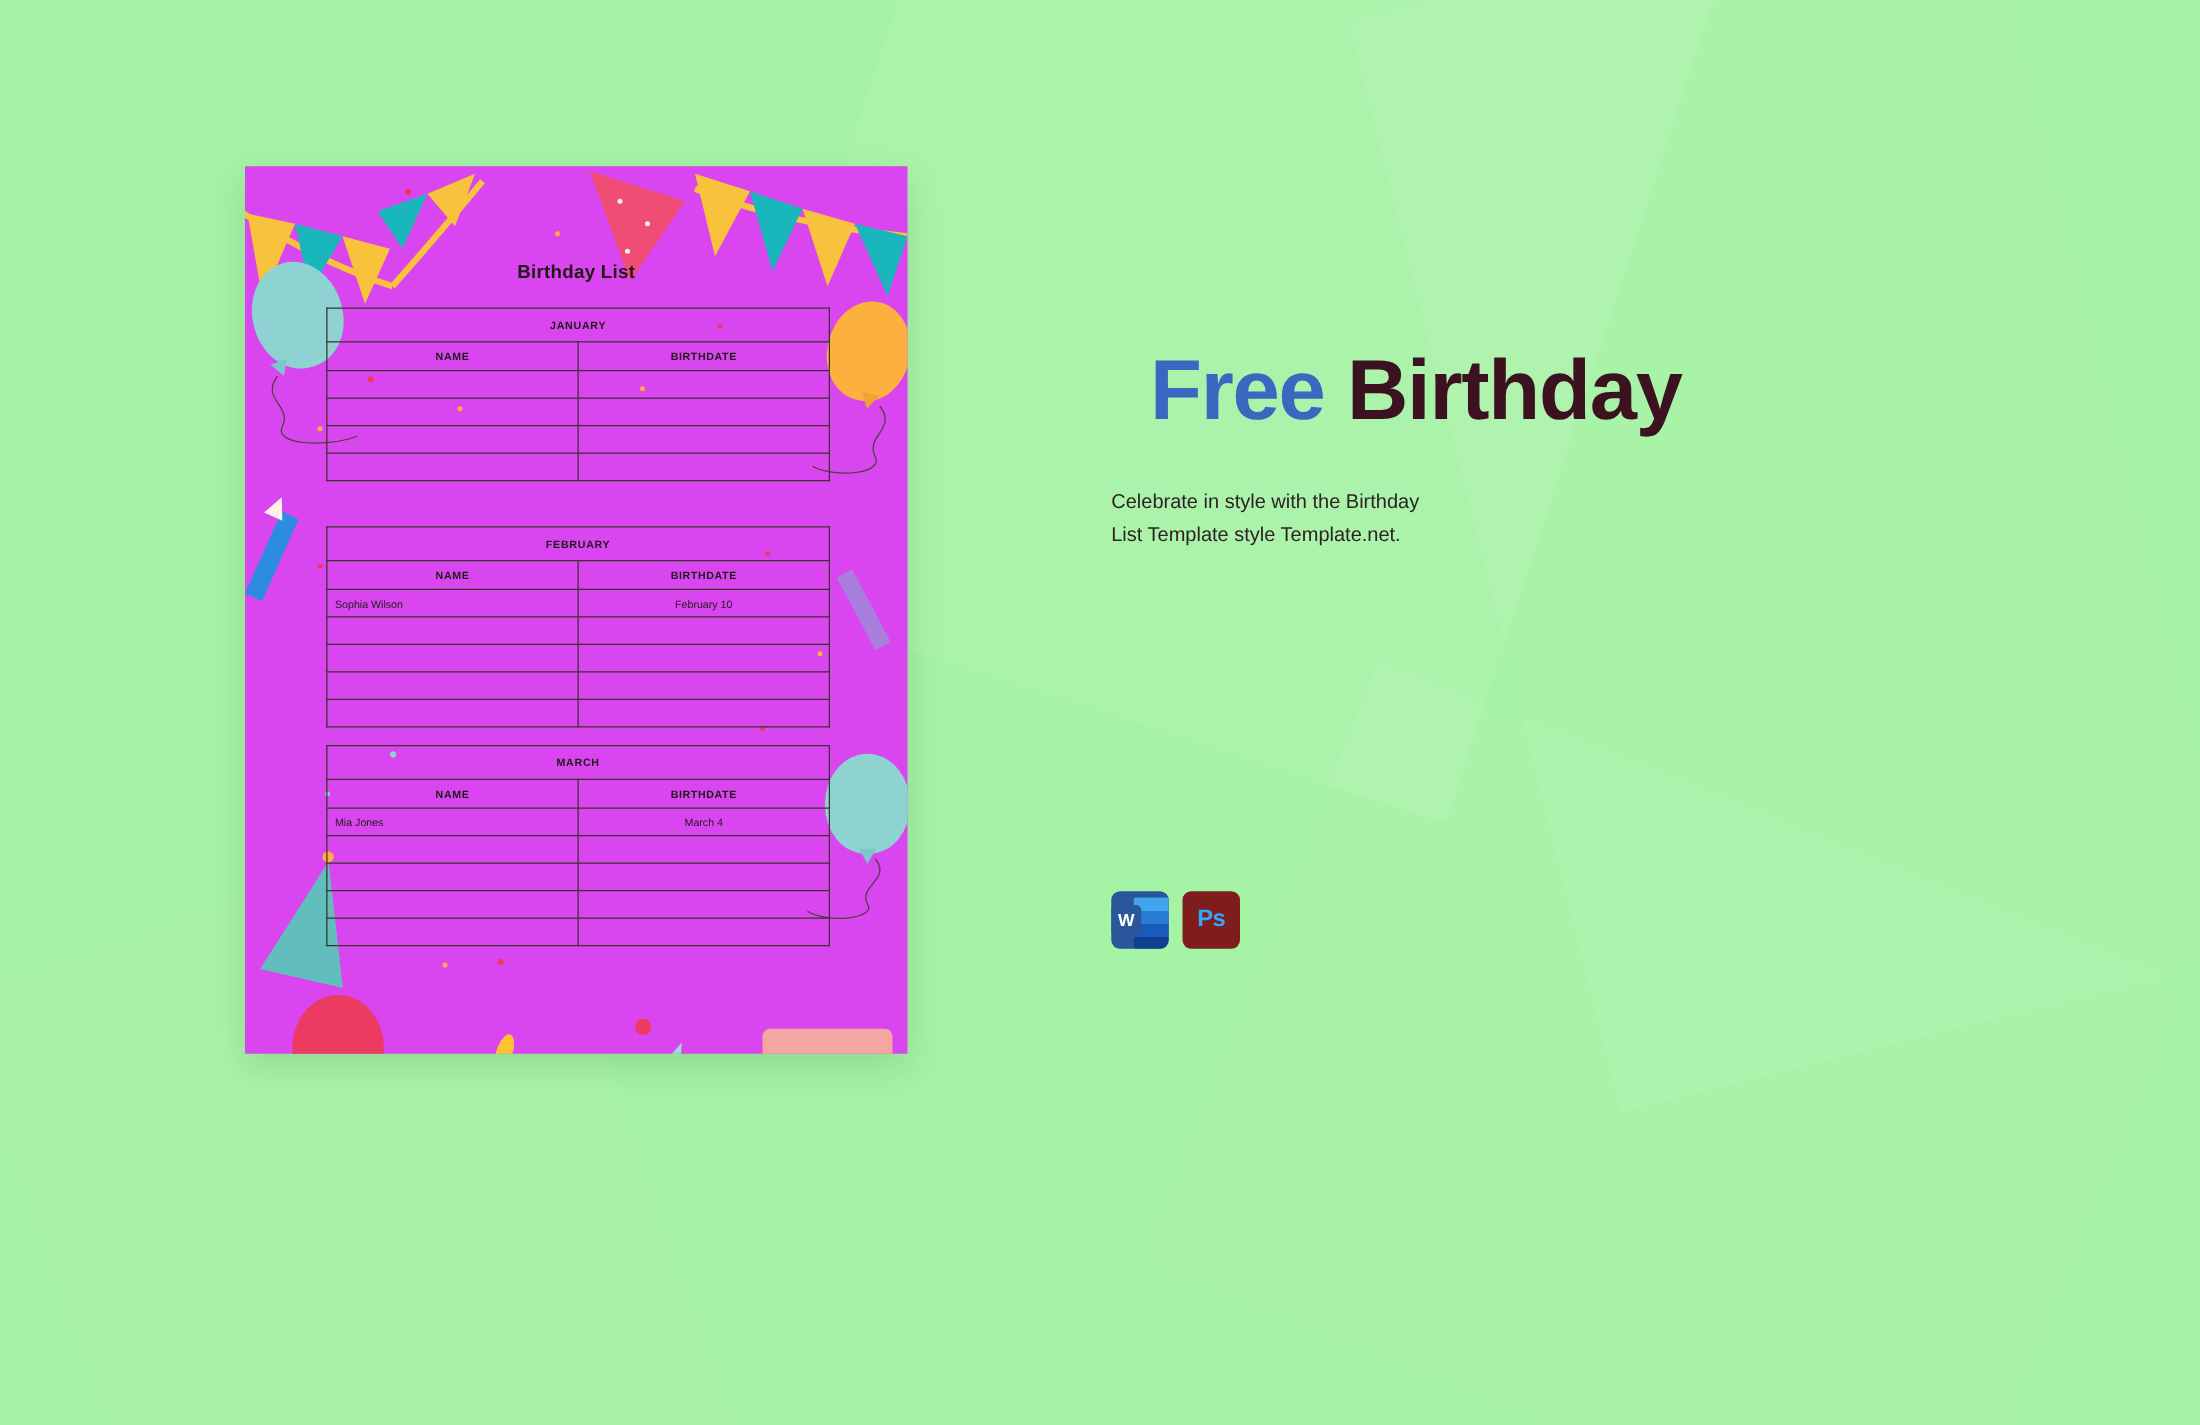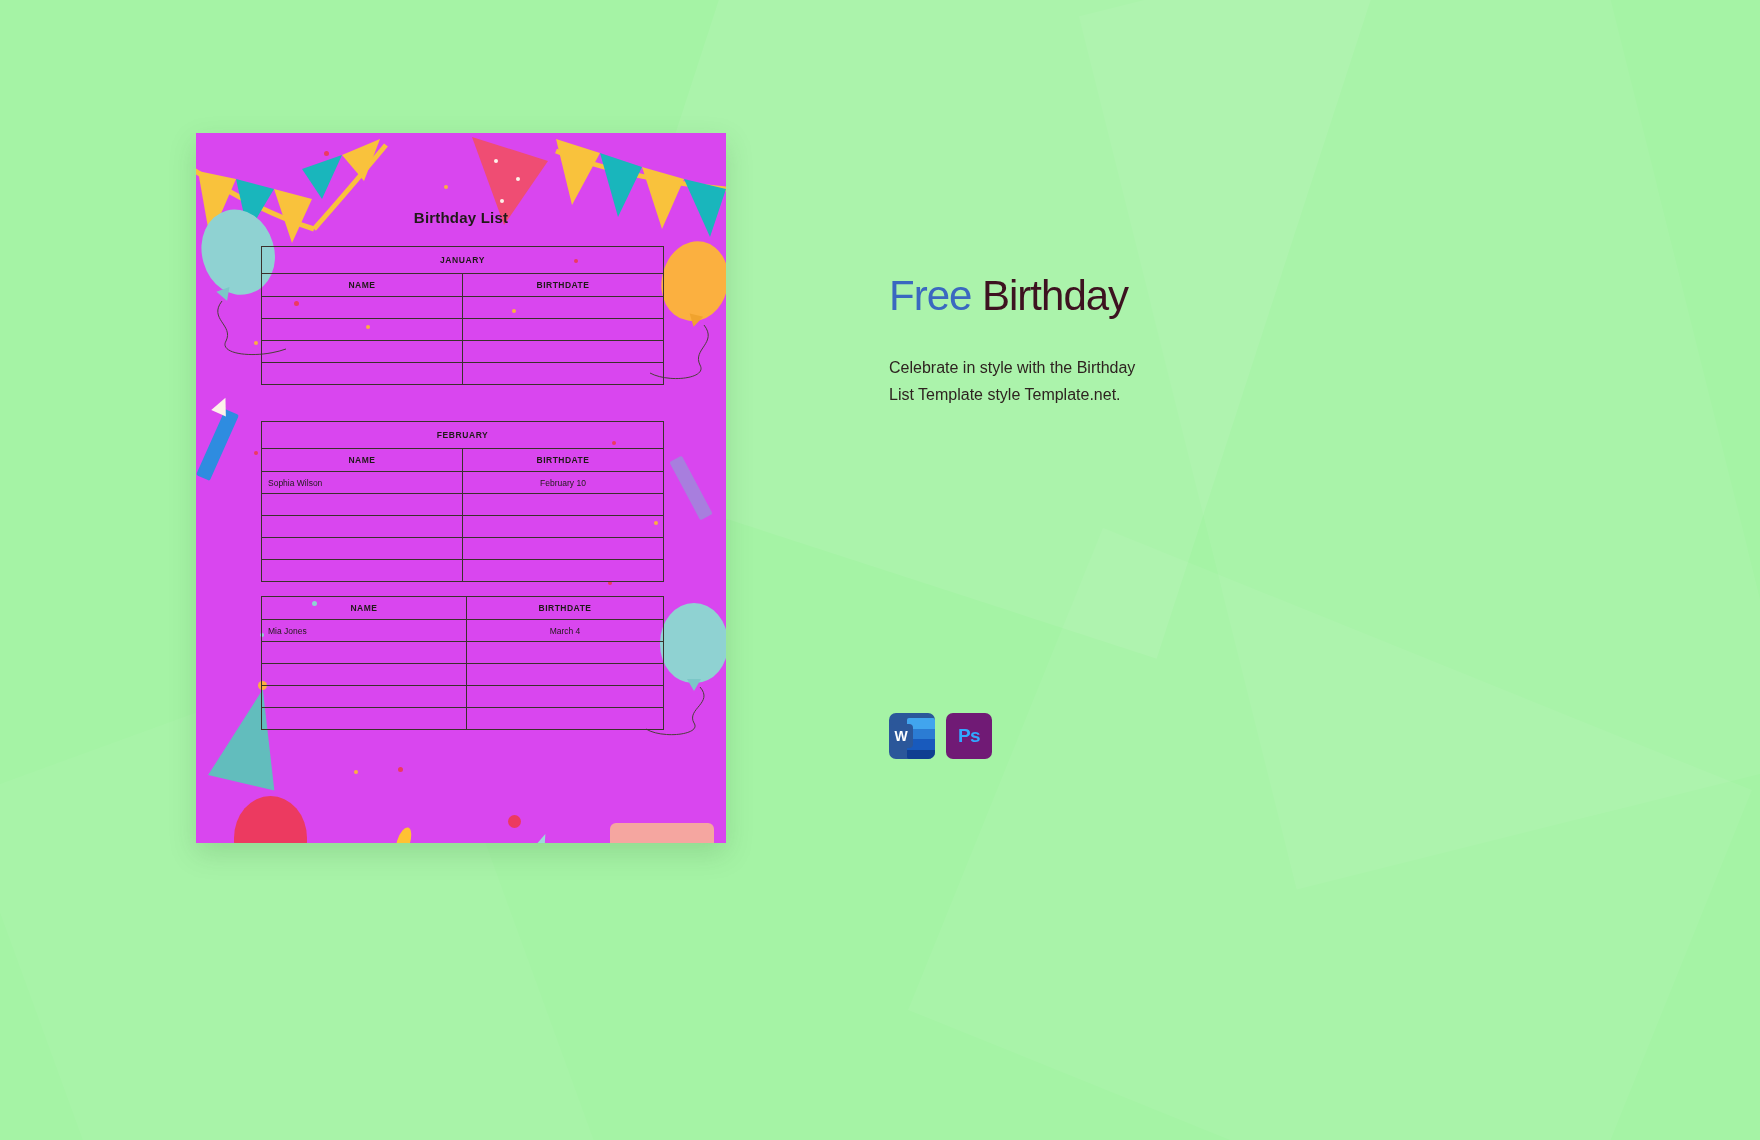--- a/index.html
+++ b/index.html
@@ -96,25 +96,26 @@
   .t-mar { top: 463px; }
 
   
   .promo {
     position: absolute;
     left: 889px;
     top: 268px;
     width: 600px;
   }
   .promo-title {
-    font-size: 42px;
-    font-weight: normal;
+    font-size: 68px;
+    font-weight: bold;
     line-height: 1.31;
     color: #3d1220;
     letter-spacing: -1px;
+    margin-left: 31px;
   }
   .promo-title .free { color: #3a68c0; }
   .promo-sub {
     margin-top: 32px;
     font-size: 16px;
     line-height: 1.66;
     color: #2e2320;
     max-width: 420px;
   }
 
@@ -140,21 +141,21 @@
     width: 28px; height: 41px; border-radius: 2px;
     background: linear-gradient(to bottom,#41a5ee 0 26%,#2b7cd3 26% 52%,#185abd 52% 78%,#103f91 78% 100%);
   }
   .word-badge {
     position: absolute; left: 0; top: 11px;
     width: 24px; height: 24px; border-radius: 4px;
     background: #2b579a;
     color: #fff; font-size: 14px; font-weight: bold;
     display: flex; align-items: center; justify-content: center;
   }
-  .app-ps { background: #701a75; }
+  .app-ps { background: #7f1d1d; }
   .ps-text { color: #31a8ff; font-size: 19px; font-weight: bold; letter-spacing: -.5px; }
 </style>
 </head>
 <body>
 
 <div class="bg-layer">
   <div class="bg-poly bg-p1"></div>
   <div class="bg-poly bg-p2"></div>
   <div class="bg-poly bg-p3"></div>
   <div class="bg-poly bg-p4"></div>
@@ -299,20 +300,23 @@
     </tr>
     <tr>
       <td class="cell-name"></td>
       <td class="cell-date"></td>
     </tr>
   </tbody>
     </table>
 
   <table class="month-table t-mar">
     <tbody>
+        <tr>
+      <td class="month-head" colspan="2">MARCH</td>
+    </tr>
     <tr>
       <td class="col-head" style="width:51%">NAME</td>
       <td class="col-head">BIRTHDATE</td>
     </tr>
     <tr>
       <td class="cell-name">Mia Jones</td>
       <td class="cell-date">March 4</td>
     </tr>
     <tr>
       <td class="cell-name"></td>

